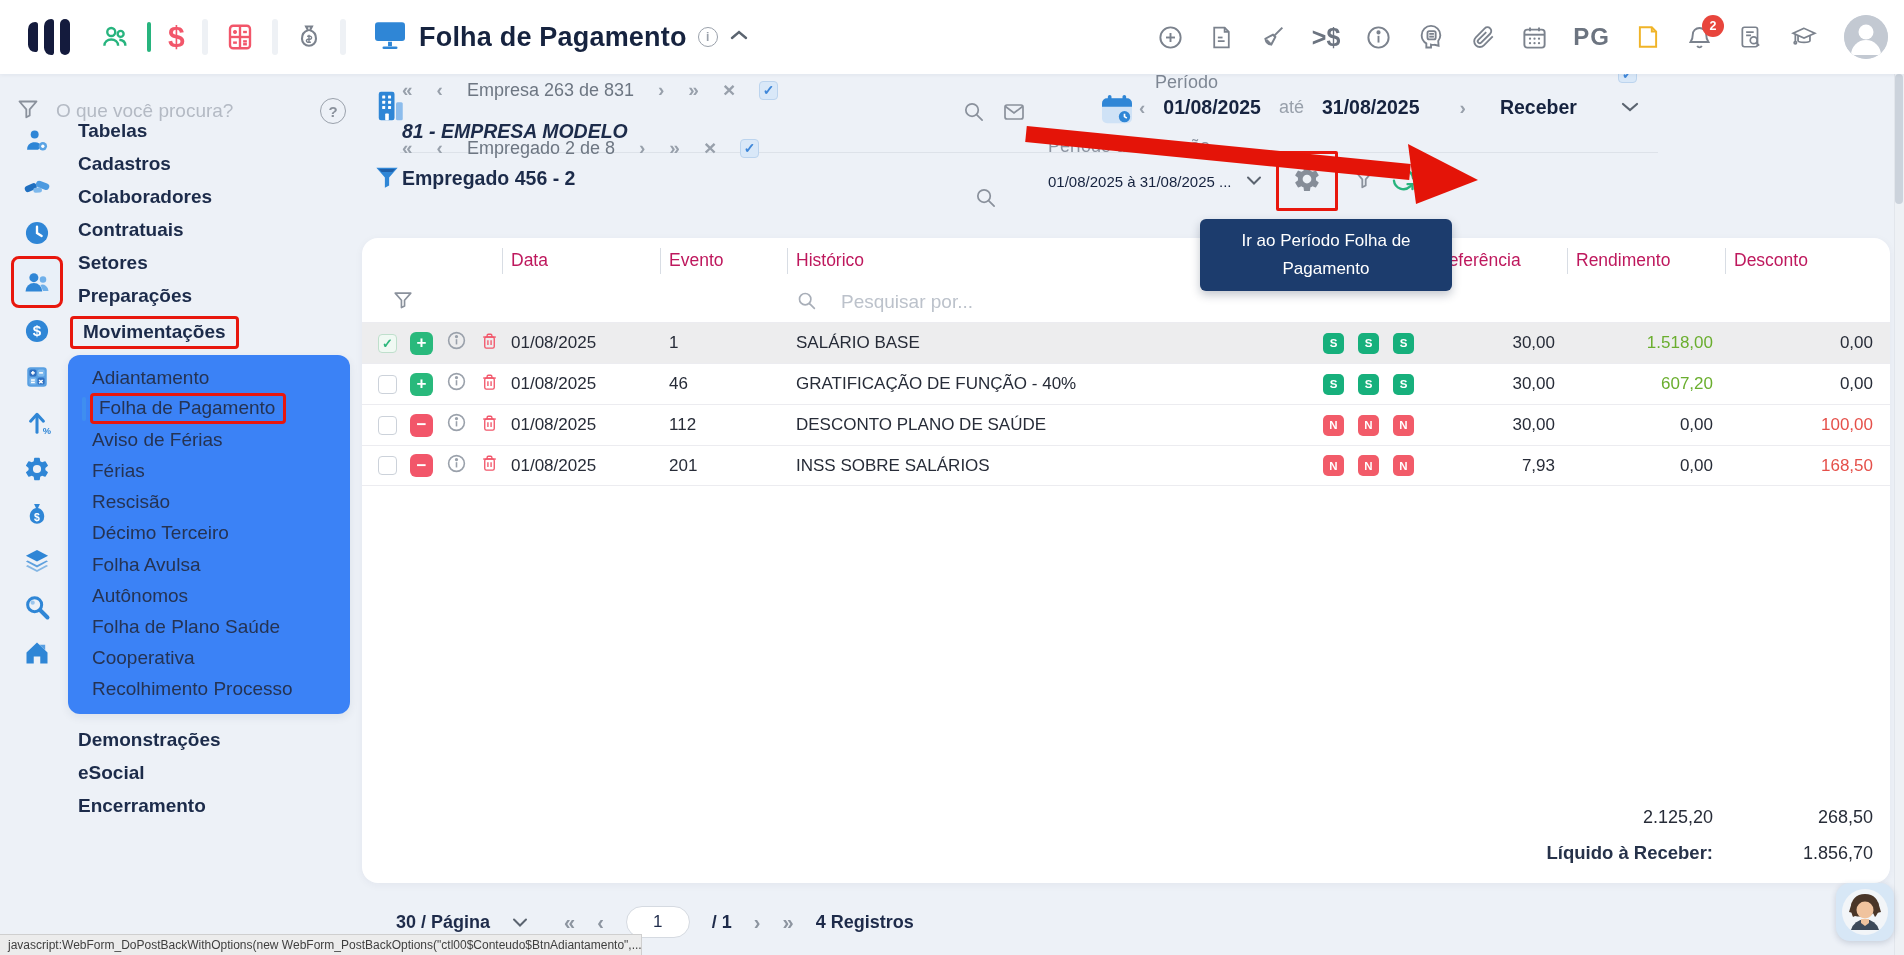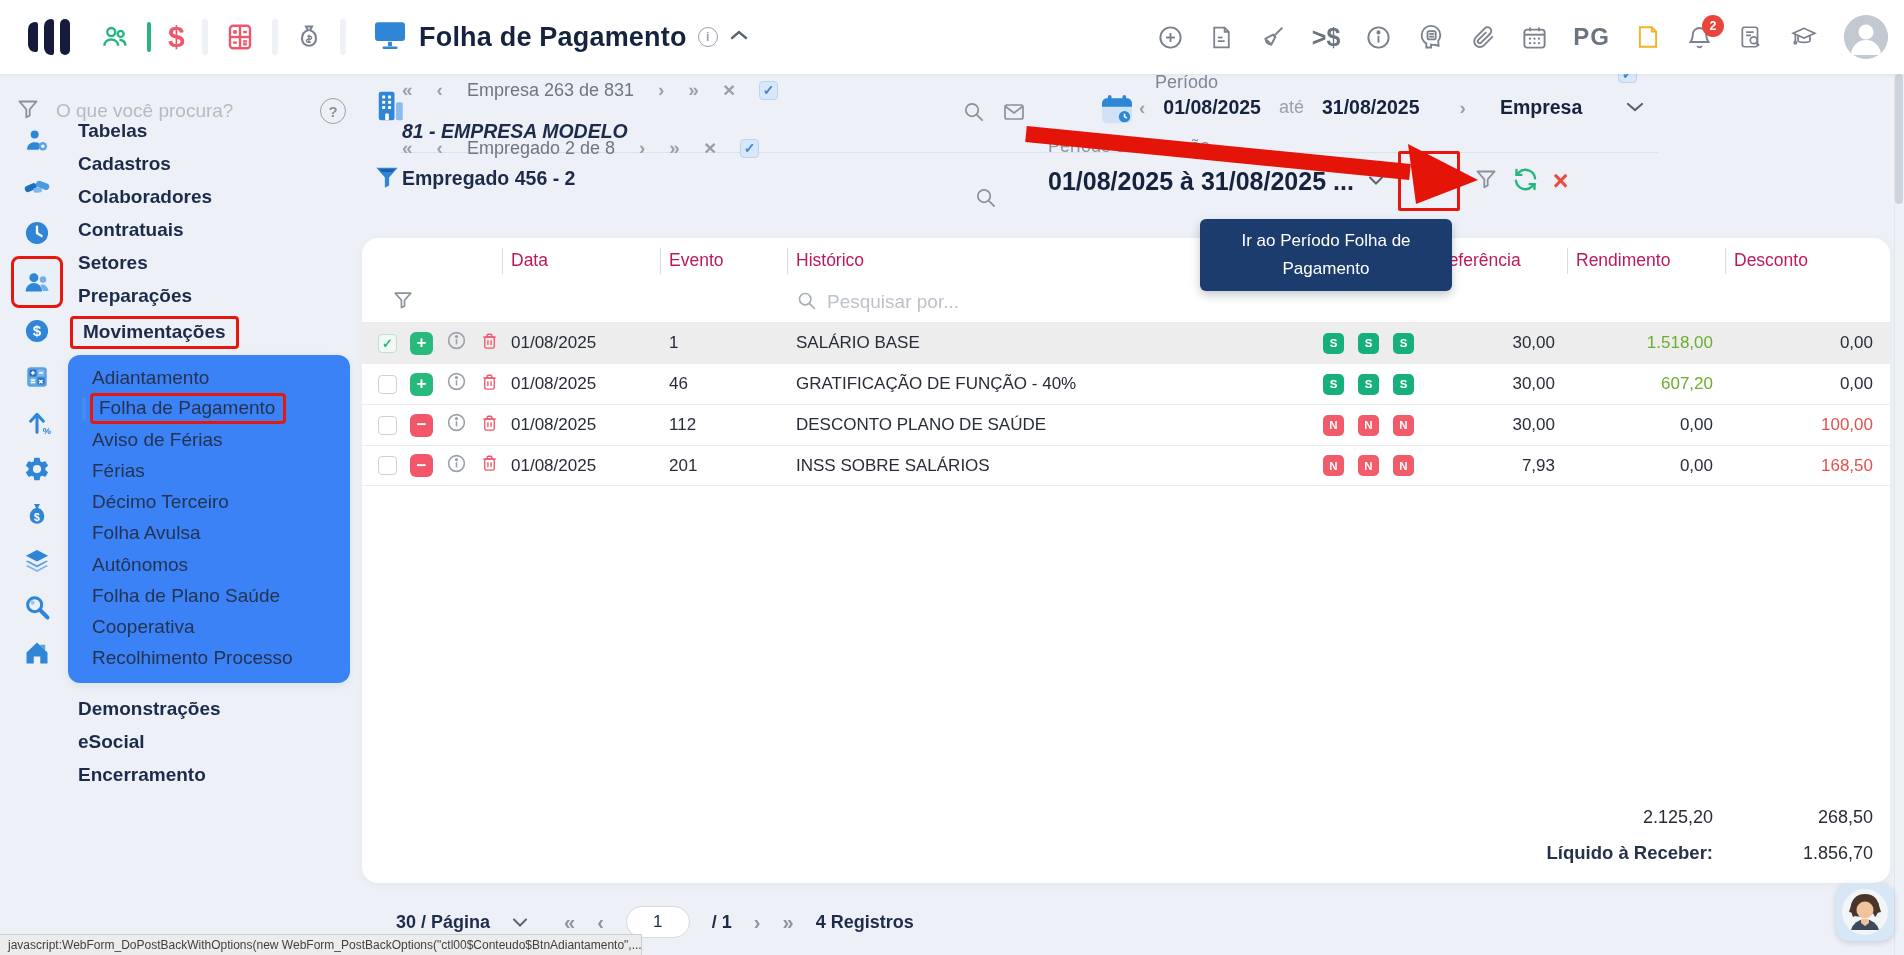--- a/index.html
+++ b/index.html
@@ -70,40 +70,40 @@
   .pb-row { position:absolute; left:42px; top:22px; display:flex; align-items:center; gap:18px; white-space:nowrap;}
   .pb-date { font-size:19.5px; font-weight:700; color:#16233f; }
   .pb-ate { font-size:18px; color:#98a0ab; }
   .chk-topright { position:absolute; left:1256px; top:-10px; }
   .emp-block { position:absolute; left:40px; top:62px; }
   .emp-funnel { position:absolute; left:10px; top:88px; color:#2f86d6;}
   .emp-search { position:absolute; left:612px; top:112px; color:#8a919c; }
   .calc-block { position:absolute; left:686px; top:62px; }
   .calc-label { font-size:18px; color:#8b93a0; }
   .calc-row { display:flex; align-items:center; gap:14px; margin-top:8px; white-space:nowrap;}
-  .calc-value { font-size:25px; font-weight:700; color:#16233f; }
+  .calc-value { font-size:15px; font-weight:400; color:#16233f; }
   .gear-redbox { border:3px solid #e8170d; border-radius:2px; width:62px; height:60px;
     display:flex; align-items:center; justify-content:center; margin:-14px 0; color:#868d98;}
   .close-red { color:#f0483f; font-size:27px; font-weight:700; }
   .red-arrow { position:absolute; left:650px; top:44px; z-index:8; pointer-events:none;}
   .tooltip { position:absolute; left:838px; top:145px; width:252px; background:#1c3c6d; color:#fff;
     border-radius:6px; font-size:17px; line-height:1.65; text-align:center; padding:8px 14px; z-index:9;
     box-shadow:0 4px 10px rgba(15,30,60,.25);}
 
   
   .card { position:absolute; left:0; top:164px; width:1528px; height:645px; background:#fff;
     border-radius:16px; box-shadow:0 2px 8px rgba(31,45,80,.05); }
   .tgrid { display:grid; grid-template-columns:140px 158px 127px 518px 122px 140px 158px 160px; align-items:center; }
   .thead { height:44px; }
   .th { position:relative; height:44px; display:flex; align-items:center; padding-left:9px;
     font-size:17.5px; color:#be185d; font-weight:500; }
   .vline { position:absolute; left:0; top:10px; width:1px; height:26px; background:#d8dde4; }
   .tfilter { height:40px; }
   .f-funnel { padding-left:30px; color:#8a919c; }
-  .f-search { display:flex; align-items:center; gap:10px; padding-left:9px; color:#b9bfc8;}
+  .f-search { display:flex; align-items:center; gap:24px; padding-left:9px; color:#b9bfc8;}
   .f-search input { border:none; outline:none; font-size:19px; color:#5a6170; background:transparent; width:300px; font-family:inherit;}
   .f-search input::placeholder { color:#bcc2cb; }
   .rows { position:absolute; left:0; right:0; top:84px; }
   .trow { height:41px; border-top:1px solid #ececf0; font-size:17px; color:#272c38; }
   .trow.sel { background:#ededee; }
   .c-controls { display:flex; align-items:center; gap:13px; padding-left:16px; }
   .rchk { width:19px; height:19px; border-radius:4px; border:1px solid #ccd2da; background:#fff;
     display:flex; align-items:center; justify-content:center; font-size:13px; font-weight:700; color:#2db77c;}
   .rchk.on { background:#f0f9f3; border-color:#bfdfcc; }
   .sign { width:23px; height:23px; border-radius:6px; color:#fff; font-size:17px; font-weight:700;
@@ -421,20 +421,21 @@
         <a class="m-item">Movimentações</a>
       </span>
       <div class="submenu">
         <a class="sm-item">Adiantamento</a>
         <div class="sm-active-wrap">
           <span class="sm-active-bar"></span>
           <span class="sm-active-box">Folha de Pagamento</span>
         </div>
         <a class="sm-item">Aviso de Férias</a>
         <a class="sm-item">Férias</a>
+        <a class="sm-item">Rescisão</a>
         <a class="sm-item">Décimo Terceiro</a>
         <a class="sm-item">Folha Avulsa</a>
         <a class="sm-item">Autônomos</a>
         <a class="sm-item">Folha de Plano Saúde</a>
         <a class="sm-item">Cooperativa</a>
         <a class="sm-item">Recolhimento Processo</a>
       </div>
       <div class="m-bottom">
         <a class="m-item">Demonstrações</a>
         <a class="m-item">eSocial</a>
@@ -492,21 +493,21 @@
             <path d="M16.5 14.2V16l1.4.9" stroke="#fff" stroke-width="1" fill="none"></path>
           </svg>
       </span>
       <span class="pb-label">Período</span>
       <div class="pb-row">
         <span class="glyph-btn">‹</span>
         <span class="pb-date">01/08/2025</span>
         <span class="pb-ate">até</span>
         <span class="pb-date">31/08/2025</span>
         <span class="glyph-btn" style="margin-left:22px">›</span>
-        <span class="pb-date" style="margin-left:16px">Empresa</span>
+        <span class="pb-date" style="margin-left:16px">Receber</span>
         <span style="margin-left:26px">
           <svg width="18" height="12" viewBox="0 0 18 12" fill="none" stroke="#5b6470" stroke-width="2.2" stroke-linecap="round">
               <path d="M2 3l7 6 7-6"></path>
             </svg>
         </span>
       </div>
     </div>
     <span class="chk chk-topright">✓</span>
 
     <div class="hline" style="left:38px; top:78px; width:1258px;"></div>

